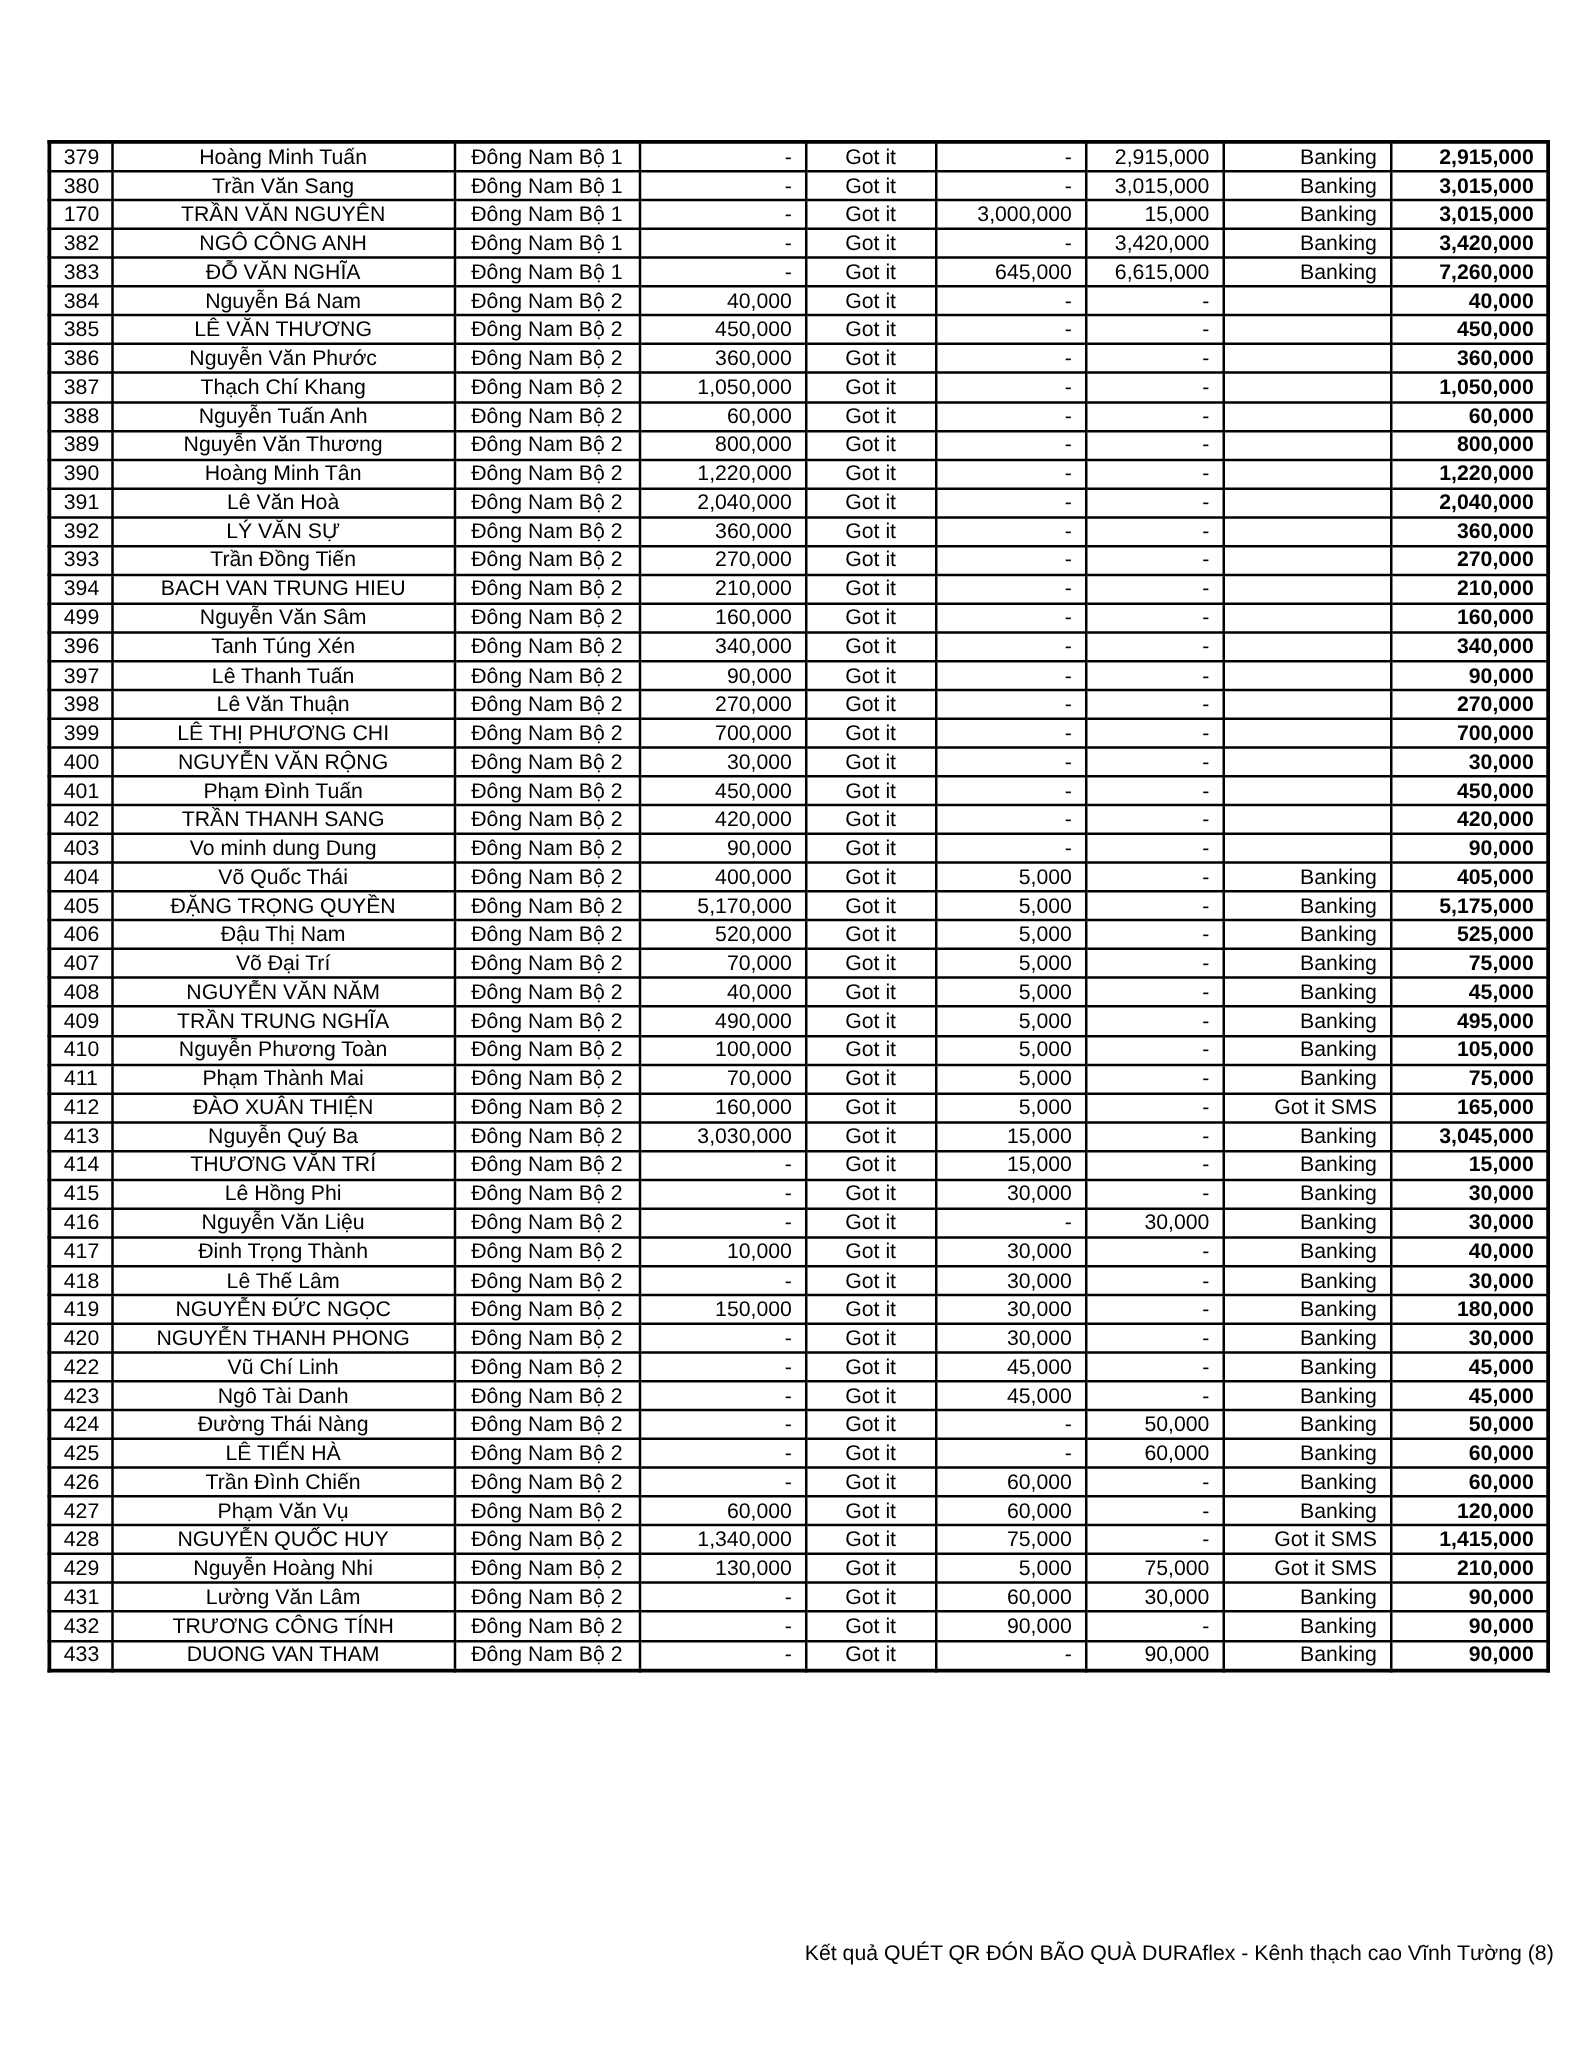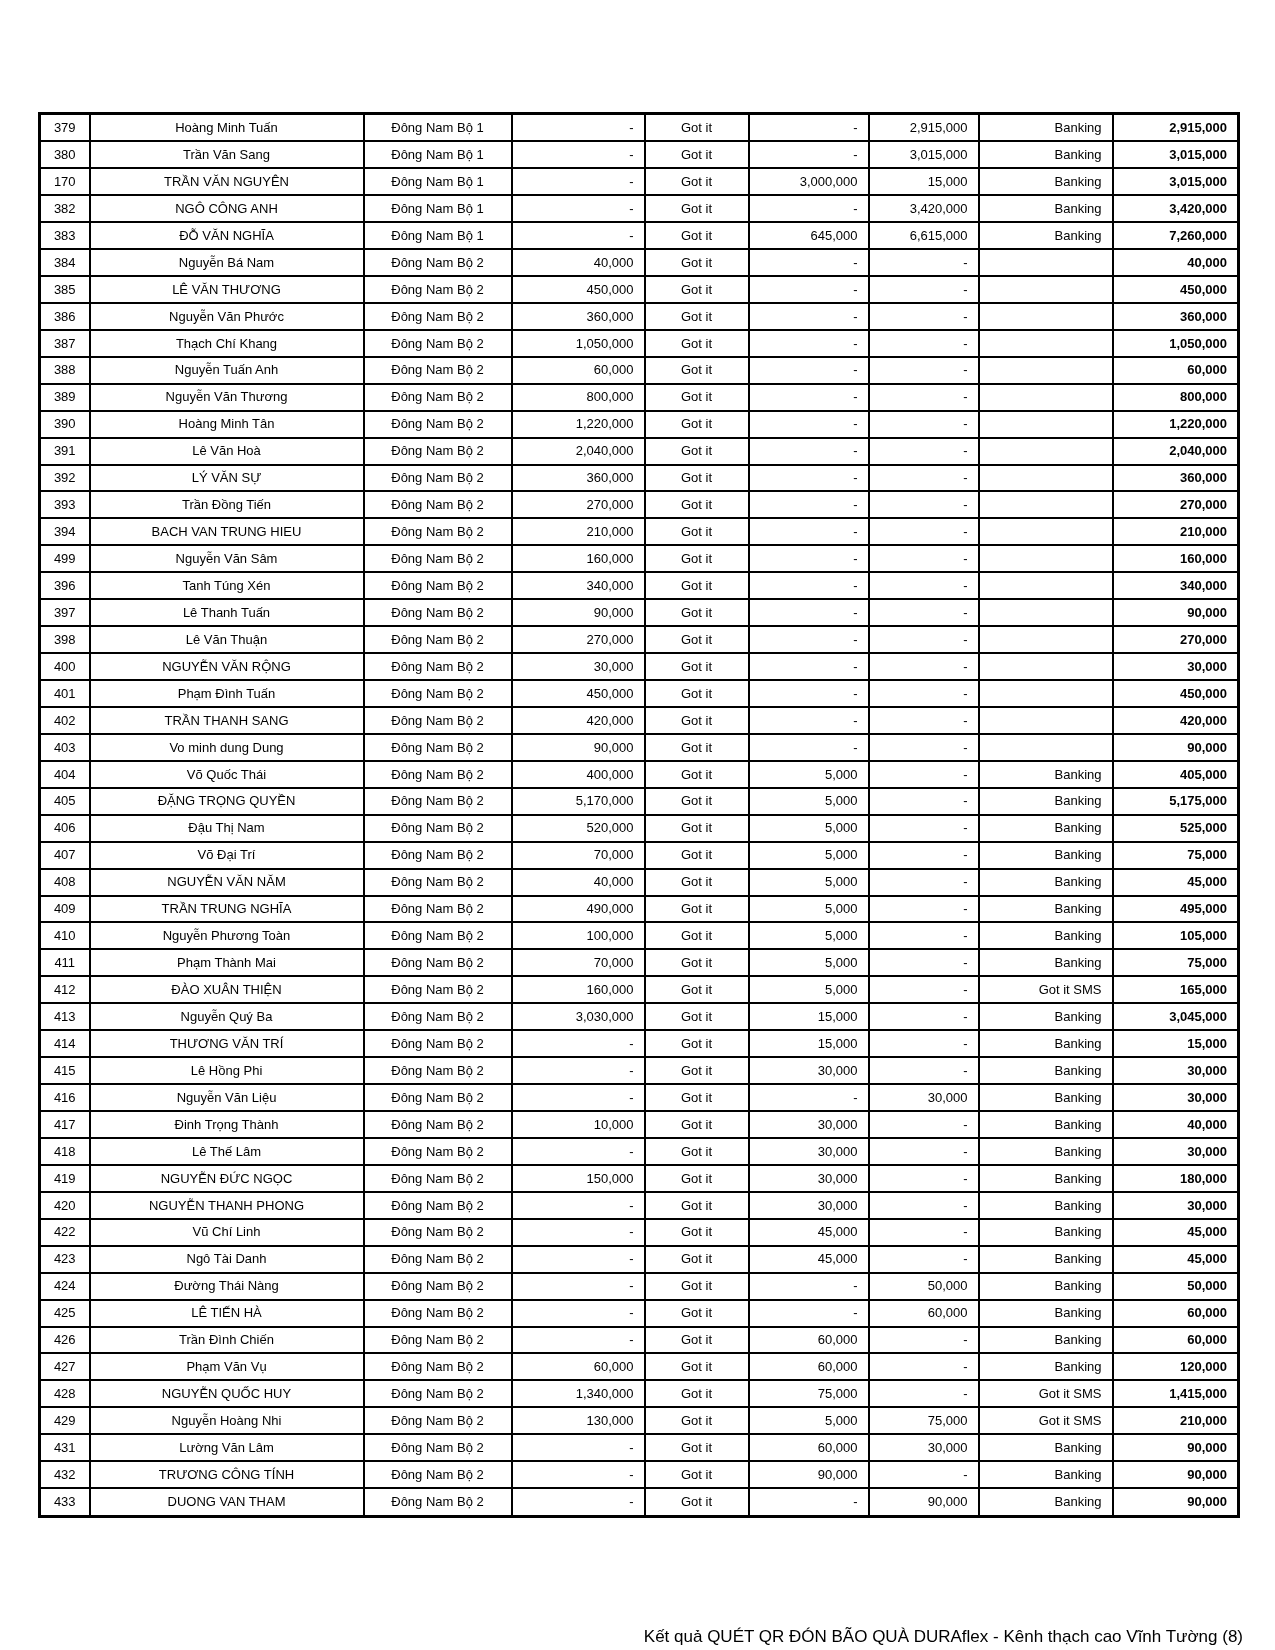--- a/index.html
+++ b/index.html
@@ -10,25 +10,25 @@
     color: #000000;
     font-family: "Liberation Sans", sans-serif;
     position: relative;
     overflow: hidden;
   }
   .page { position: absolute; inset: 0; background: #ffffff; }
 
   table.results {
     position: absolute;
     left: 38px; top: 112px;
-    width: 1199px; height: 1406px;
+    width: 1199px; height: 1226px;
     border-collapse: collapse;
     table-layout: fixed;
     border: 3px solid #000000;
-    font-size: 13px;
+    font-size: 17px;
   }
   table.results td {
     border: 2px solid #000000;
     padding: 0 10px;
     vertical-align: middle;
     line-height: 1.05;
     overflow: hidden;
     white-space: nowrap;
   }
   
@@ -39,21 +39,21 @@
   td.c4 { text-align: center; padding: 0 4px; }
   td.c5 { text-align: right; }
   td.c6 { text-align: right; }
   td.c7 { text-align: right; padding: 0 6px 0 8px; }
   td.c8 { text-align: right; font-weight: bold; }
   
   td.dash { padding-right: 34px; }
 
   .footer {
     position: absolute;
-    left: 38px; top: 1624px;
+    left: 38px; top: 1550px;
     width: 1205px;
     text-align: right;
     font-size: 17px;
     line-height: 26px;
   }
 </style>
 </head>
 <body>
 
 <div class="page">
@@ -285,20 +285,31 @@
           <td class="c1">Lê  Văn Thuận</td>
           <td class="c2">Đông Nam Bộ 2</td>
           <td class="c3">270,000</td>
           <td class="c4">Got it</td>
           <td class="c5 dash">-</td>
           <td class="c6 dash">-</td>
           <td class="c7"></td>
           <td class="c8">270,000</td>
         </tr>
         <tr>
+          <td class="c0">399</td>
+          <td class="c1">LÊ THỊ PHƯƠNG CHI</td>
+          <td class="c2">Đông Nam Bộ 2</td>
+          <td class="c3">700,000</td>
+          <td class="c4">Got it</td>
+          <td class="c5 dash">-</td>
+          <td class="c6 dash">-</td>
+          <td class="c7"></td>
+          <td class="c8">700,000</td>
+        </tr>
+        <tr>
           <td class="c0">400</td>
           <td class="c1">NGUYỄN VĂN RỘNG</td>
           <td class="c2">Đông Nam Bộ 2</td>
           <td class="c3">30,000</td>
           <td class="c4">Got it</td>
           <td class="c5 dash">-</td>
           <td class="c6 dash">-</td>
           <td class="c7"></td>
           <td class="c8">30,000</td>
         </tr>

